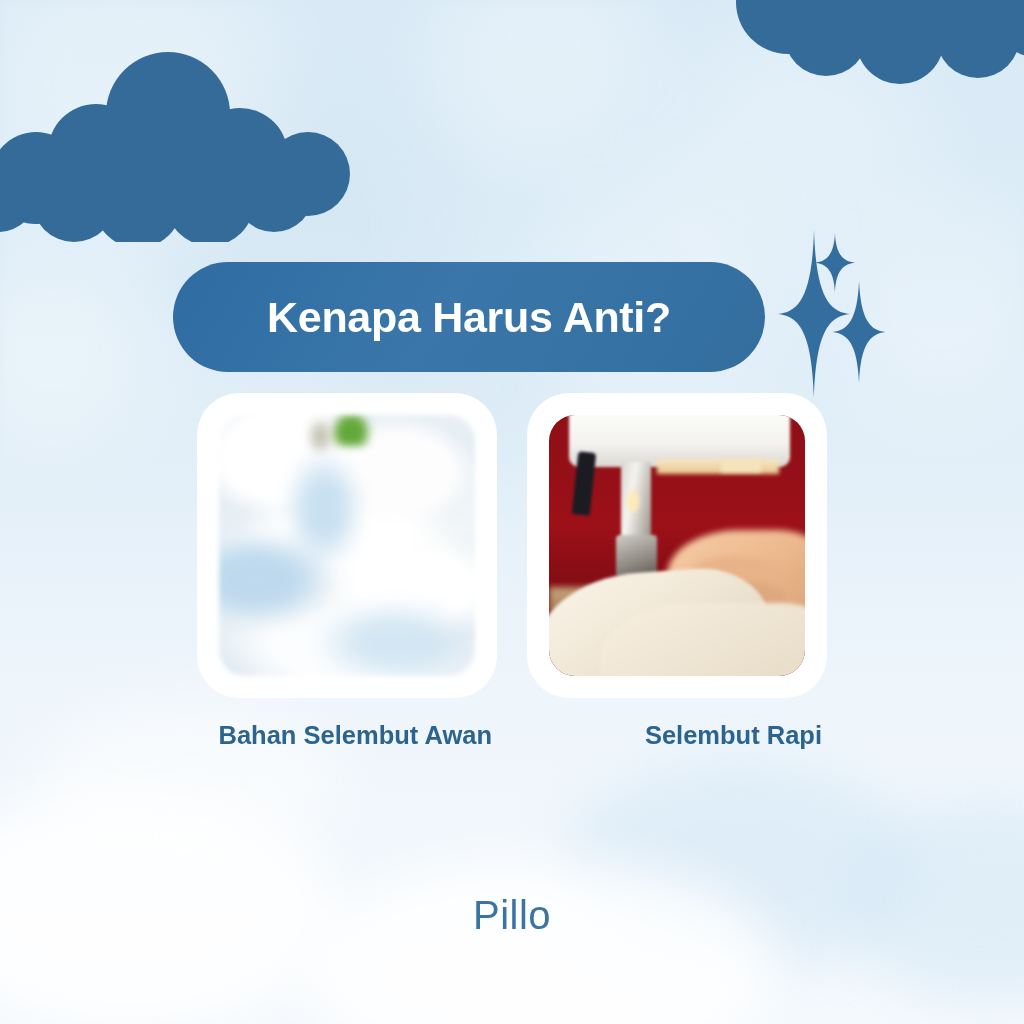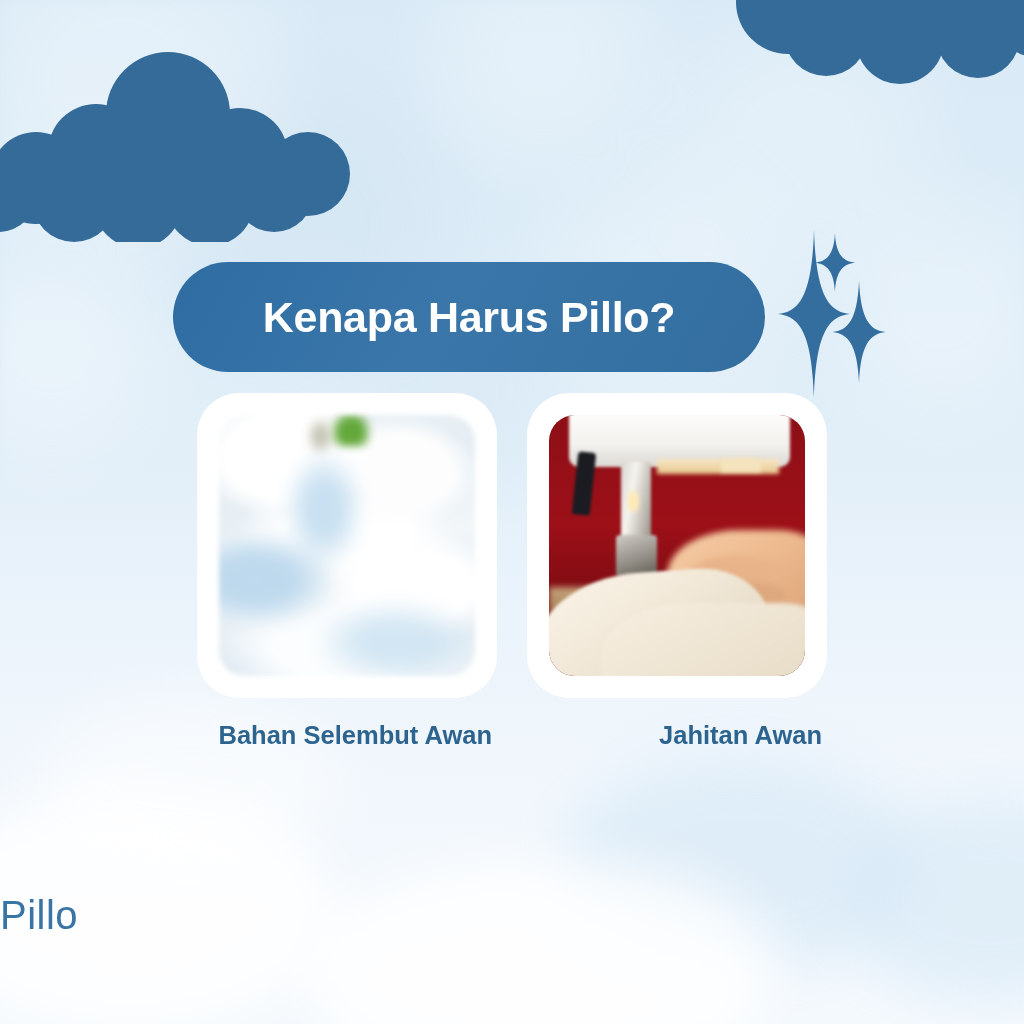--- a/index.html
+++ b/index.html
@@ -347,21 +347,21 @@
     border-radius: 50%;
     transform: rotate(-22deg);
     filter: blur(1.4px);
   }
 
   .brand {
     position: absolute;
     left: 0;
     top: 893px;
     width: 1024px;
-    text-align: left;
+    text-align: center;
     color: #3a74a5;
     font-size: 40px;
     font-weight: normal;
     letter-spacing: .5px;
   }
 </style>
 </head>
 <body>
 
 <div id="canvas">
@@ -403,21 +403,21 @@
         <circle cx="158" cy="104" r="42"></circle>
         <circle cx="232" cy="110" r="44"></circle>
         <circle cx="310" cy="106" r="42"></circle>
         <rect x="110" y="40" width="290" height="72" rx="26"></rect>
       </g>
     </svg>
   </div>
 
   <div class="banner-wrap">
     <div class="banner">
-      <div class="banner-title">Kenapa Harus Pillo?</div>
+      <div class="banner-title">Kenapa Harus Anti?</div>
     </div>
   </div>
 
   <div class="sparkles">
     <svg width="190" height="182" viewBox="0 0 190 182" aria-hidden="true">
 
       <path d="M36 86 C 56 84, 70 70, 72 2 C 74 70, 88 84, 108 86 C 88 88, 74 102, 72 170 C 70 102, 56 88, 36 86 Z" fill="#336e9f"></path>
 
       <path d="M66 42 C 79 41, 87 33, 88 10 C 89 33, 97 41, 110 42 C 97 43, 89 51, 88 74 C 87 51, 79 43, 66 42 Z" fill="#336e9f" transform="translate(12,-4) scale(0.92)"></path>
 
@@ -451,21 +451,21 @@
           <div class="glint"></div>
           <div class="foot"></div>
           <div class="table"></div>
           <div class="hand"></div>
           <div class="finger1"></div>
           <div class="finger2"></div>
           <div class="fabric"></div>
           <div class="fabric2"></div>
         </div>
       </div>
-      <div class="caption">Jahitan Awan</div>
+      <div class="caption">Selembut Rapi</div>
     </div>
 
 
   </div>
 
   <div class="brand">Pillo</div>
 
 </div>
 
 </body></html>

